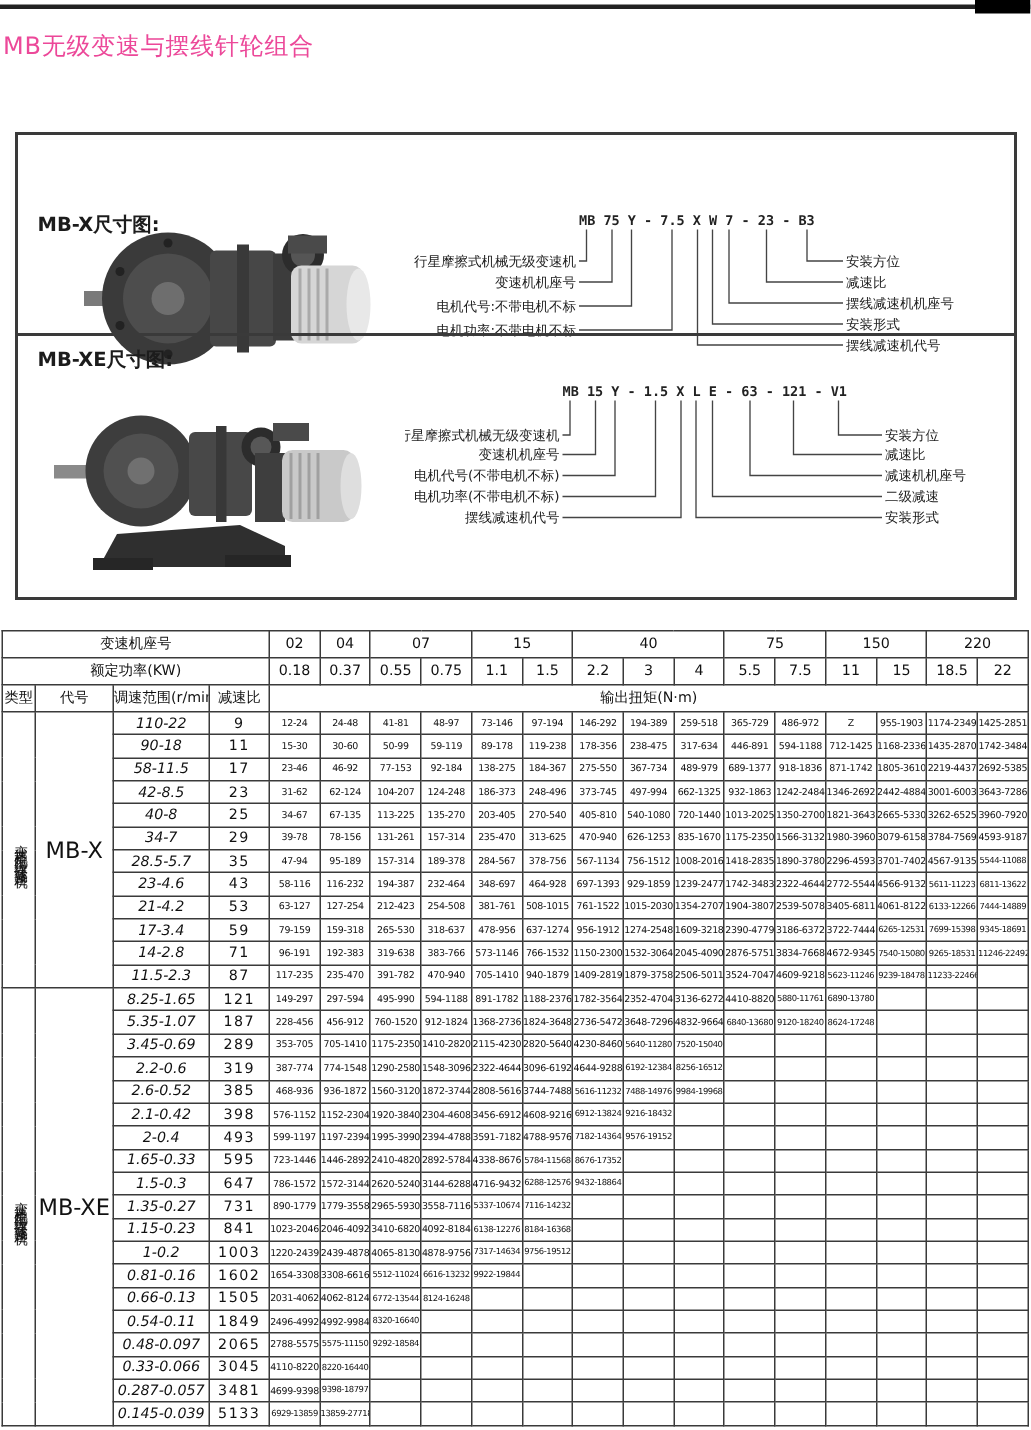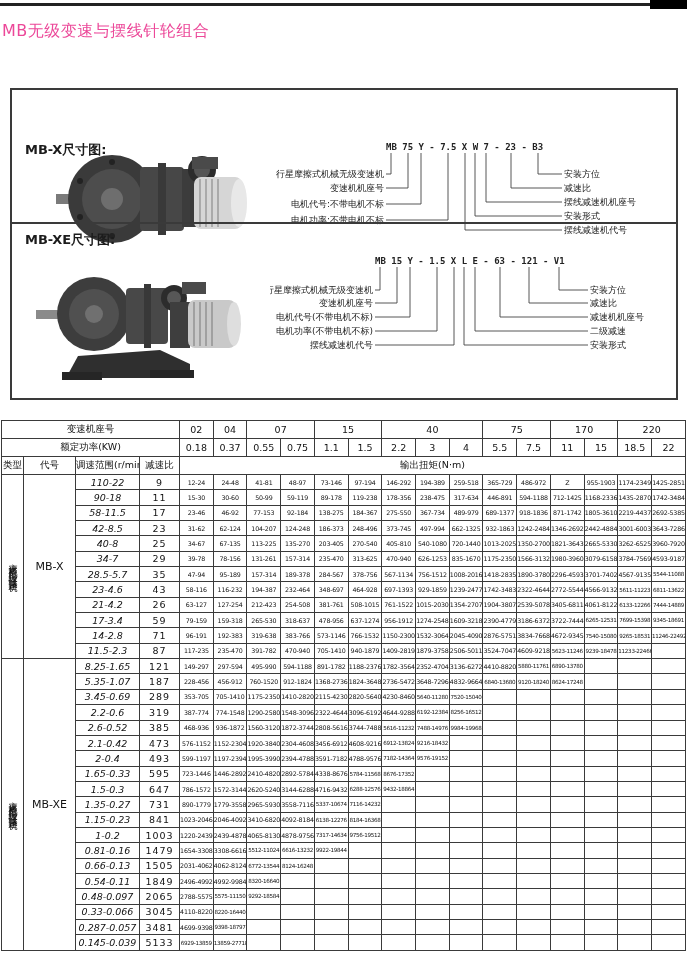--- a/index.html
+++ b/index.html
@@ -28,21 +28,21 @@
   
   .spec{position:absolute;top:420px;left:1px;width:685px;height:531px;border-collapse:collapse;table-layout:fixed;}
   .spec td{border:1px solid #3a3a3a;text-align:center;vertical-align:middle;padding:0;overflow:hidden;white-space:nowrap;}
   .spec thead td{font-size:9.5px;height:17px;}
   .hd-small{font-size:7.5px;}
   .speed{font-size:9.5px;font-style:italic;}
   .ratio{font-size:9.5px;letter-spacing:1px;}
   .tq{font-size:6.3px;letter-spacing:-.2px;}
   .tq.long{font-size:5.6px;letter-spacing:-.3px;}
   .vert{writing-mode:vertical-lr;text-orientation:upright;font-size:9px;letter-spacing:2px;}
-  .codecell{font-size:11px;}
+  .codecell{font-size:15px;}
   .spec tbody tr{height:15px;}
 </style>
 </head>
 <body>
 
 <div class="topline"></div>
 <div class="corner-blob"></div>
 <h1 class="page-title">MB无级变速与摆线针轮组合</h1>
 
 <div class="figure-wrap">
@@ -148,21 +148,21 @@
   </colgroup>
   <thead id="spec-head">
       <tr>
         <td colspan="4">变速机座号</td>
         <td colspan="1">02</td>
         <td colspan="1">04</td>
         <td colspan="2">07</td>
         <td colspan="2">15</td>
         <td colspan="3">40</td>
         <td colspan="2">75</td>
-        <td colspan="2">170</td>
+        <td colspan="2">150</td>
         <td colspan="2">220</td>
       </tr>
       <tr>
         <td colspan="4">额定功率(KW)</td>
         <td>0.18</td>
         <td>0.37</td>
         <td>0.55</td>
         <td>0.75</td>
         <td>1.1</td>
         <td>1.5</td>
@@ -334,21 +334,21 @@
         <td class="tq">1239-2477</td>
         <td class="tq">1742-3483</td>
         <td class="tq">2322-4644</td>
         <td class="tq">2772-5544</td>
         <td class="tq">4566-9132</td>
         <td class="tq long">5611-11223</td>
         <td class="tq long">6811-13622</td>
       </tr>
       <tr>
         <td class="speed">21-4.2</td>
-        <td class="ratio">26</td>
+        <td class="ratio">53</td>
         <td class="tq">63-127</td>
         <td class="tq">127-254</td>
         <td class="tq">212-423</td>
         <td class="tq">254-508</td>
         <td class="tq">381-761</td>
         <td class="tq">508-1015</td>
         <td class="tq">761-1522</td>
         <td class="tq">1015-2030</td>
         <td class="tq">1354-2707</td>
         <td class="tq">1904-3807</td>
@@ -507,21 +507,21 @@
         <td class="tq long">9984-19968</td>
         <td class="tq"></td>
         <td class="tq"></td>
         <td class="tq"></td>
         <td class="tq"></td>
         <td class="tq"></td>
         <td class="tq"></td>
       </tr>
       <tr>
         <td class="speed">2.1-0.42</td>
-        <td class="ratio">473</td>
+        <td class="ratio">398</td>
         <td class="tq">576-1152</td>
         <td class="tq">1152-2304</td>
         <td class="tq">1920-3840</td>
         <td class="tq">2304-4608</td>
         <td class="tq">3456-6912</td>
         <td class="tq">4608-9216</td>
         <td class="tq long">6912-13824</td>
         <td class="tq long">9216-18432</td>
         <td class="tq"></td>
         <td class="tq"></td>
@@ -640,21 +640,21 @@
         <td class="tq"></td>
         <td class="tq"></td>
         <td class="tq"></td>
         <td class="tq"></td>
         <td class="tq"></td>
         <td class="tq"></td>
         <td class="tq"></td>
       </tr>
       <tr>
         <td class="speed">0.81-0.16</td>
-        <td class="ratio">1479</td>
+        <td class="ratio">1602</td>
         <td class="tq">1654-3308</td>
         <td class="tq">3308-6616</td>
         <td class="tq long">5512-11024</td>
         <td class="tq long">6616-13232</td>
         <td class="tq long">9922-19844</td>
         <td class="tq"></td>
         <td class="tq"></td>
         <td class="tq"></td>
         <td class="tq"></td>
         <td class="tq"></td>

